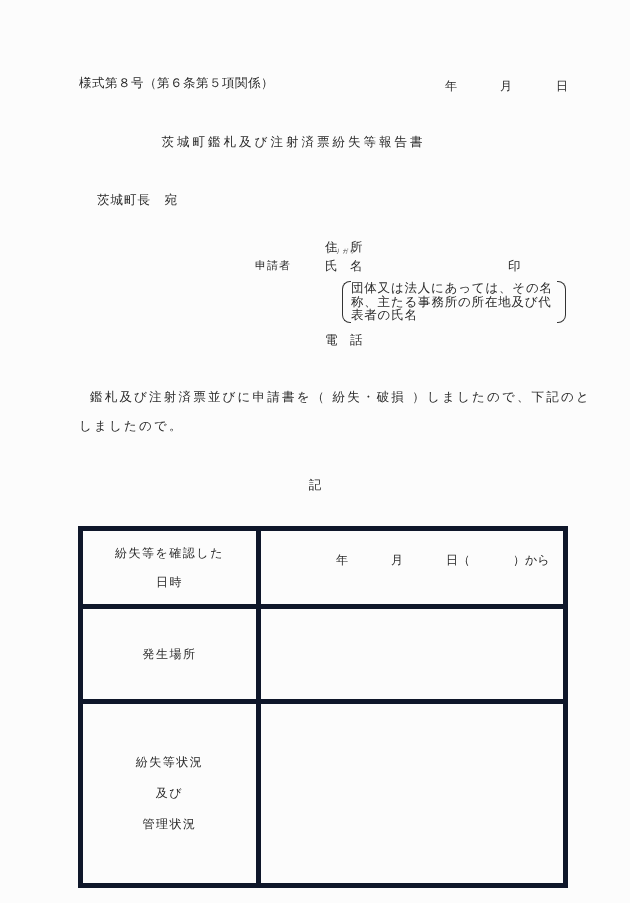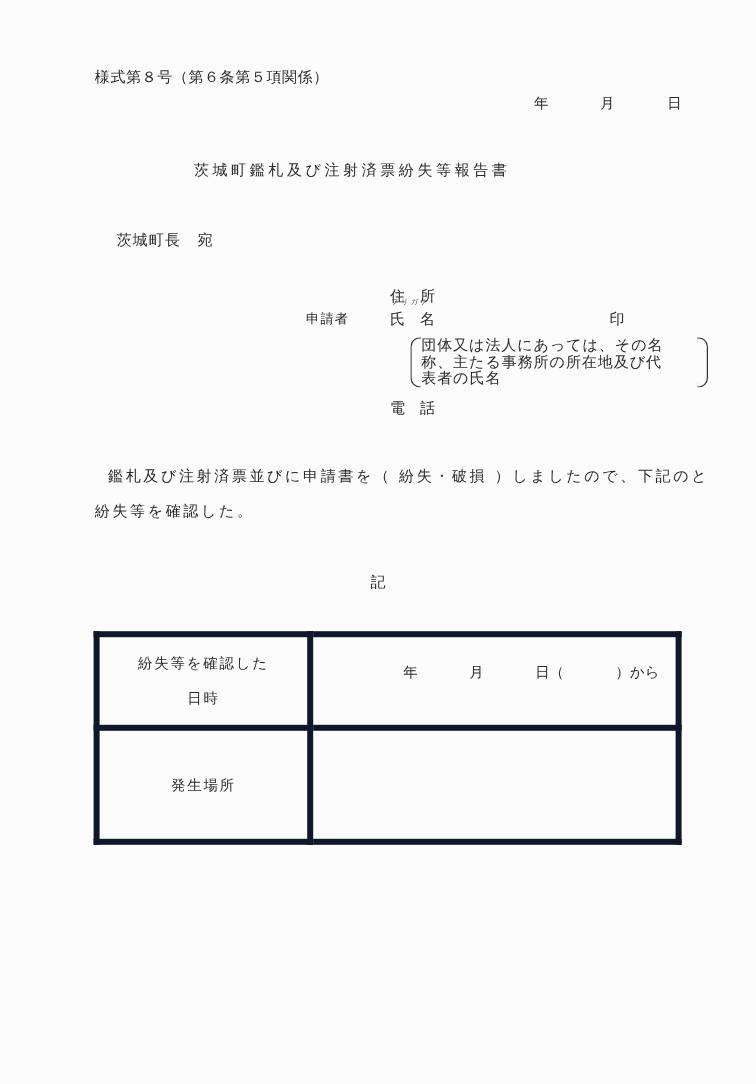--- a/index.html
+++ b/index.html
@@ -6,34 +6,34 @@
     body {
       width: 630px; height: 903px;
       background: #fcfcfc;
       position: relative;
       font-family: "DejaVu Serif", "Liberation Serif", serif;
       color: #2a2a2a;
       font-size: 12px;
       overflow: hidden;
     }
     .abs { position: absolute; white-space: nowrap; }
-    .form-no { left: 79px; top: 56px; font-size: 12.5px; letter-spacing: 0.5px; }
+    .form-no { left: 79px; top: 75px; font-size: 12.5px; letter-spacing: 0.5px; }
     .date-line { top: 78px; font-size: 12px; }
     .date-y { left: 445px; }
     .date-m { left: 500px; }
     .date-d { left: 556px; }
     .title { left: 0; width: 587px; text-align: center; top: 134px; font-size: 12.5px; letter-spacing: 3px; }
     .addressee { left: 79px; top: 192px; font-size: 12.5px; letter-spacing: 1px; margin-left: 18px; }
     .addr-label { left: 325px; top: 225px; font-size: 12.5px; margin-top: 14px; }
     .applicant-label { left: 255px; top: 258px; font-size: 11px; letter-spacing: 1px; }
     .furigana { left: 326px; top: 247px; font-size: 6px; letter-spacing: 2px; color: #444; }
     .name-label { left: 325px; top: 258px; font-size: 12.5px; }
     .seal { left: 508px; top: 258px; font-size: 12.5px; }
     .bracket-box {
-      position: absolute; left: 342px; top: 281px; width: 248px; height: 40px;
+      position: absolute; left: 342px; top: 281px; width: 224px; height: 40px;
     }
     .bracket-box .bl, .bracket-box .br {
       position: absolute; top: 0; width: 8px; height: 40px;
       border: 1px solid #333;
     }
     .bracket-box .bl { left: 0; border-right: none; border-radius: 8px 0 0 8px; }
     .bracket-box .br { right: 0; border-left: none; border-radius: 0 8px 8px 0; }
     .bracket-text {
       position: absolute; left: 9px; top: 0px; font-size: 12.5px; line-height: 13.5px;
       letter-spacing: 0.8px; white-space: nowrap;
@@ -90,21 +90,21 @@
     <div>団体又は法人にあっては、その名</div>
     <div>称、主たる事務所の所在地及び代</div>
     <div>表者の氏名</div>
   </div>
   <div class="br"></div>
 </div>
 
 <div class="abs phone-label">電　話</div>
 
 <div class="abs body-line1">鑑札及び注射済票並びに申請書を（ 紛失・破損 ）しましたので、下記のと</div>
-<div class="abs body-line2">紛失等を確認した。</div>
+<div class="abs body-line2">しましたので。</div>
 
 <div class="abs ki">記</div>
 
 <table class="report">
   <tbody>
       <tr class="row1">
     <td class="label">
       <span class="lbl-line">紛失等を確認した</span>
       <span class="lbl-line">日時</span>
     </td>
@@ -114,14 +114,22 @@
       <span class="dc" style="left:185px;">日（</span>
       <span class="dc" style="left:252px;">）から</span>
     </td>
   </tr>
   <tr class="row2">
     <td class="label">
       <span class="lbl-line">発生場所</span>
     </td>
     <td></td>
   </tr>
+  <tr class="row3">
+    <td class="label">
+      <span class="lbl-line">紛失等状況</span>
+      <span class="lbl-line">及び</span>
+      <span class="lbl-line">管理状況</span>
+    </td>
+    <td></td>
+  </tr>
 </tbody>
   </table>
 
 </body></html>

